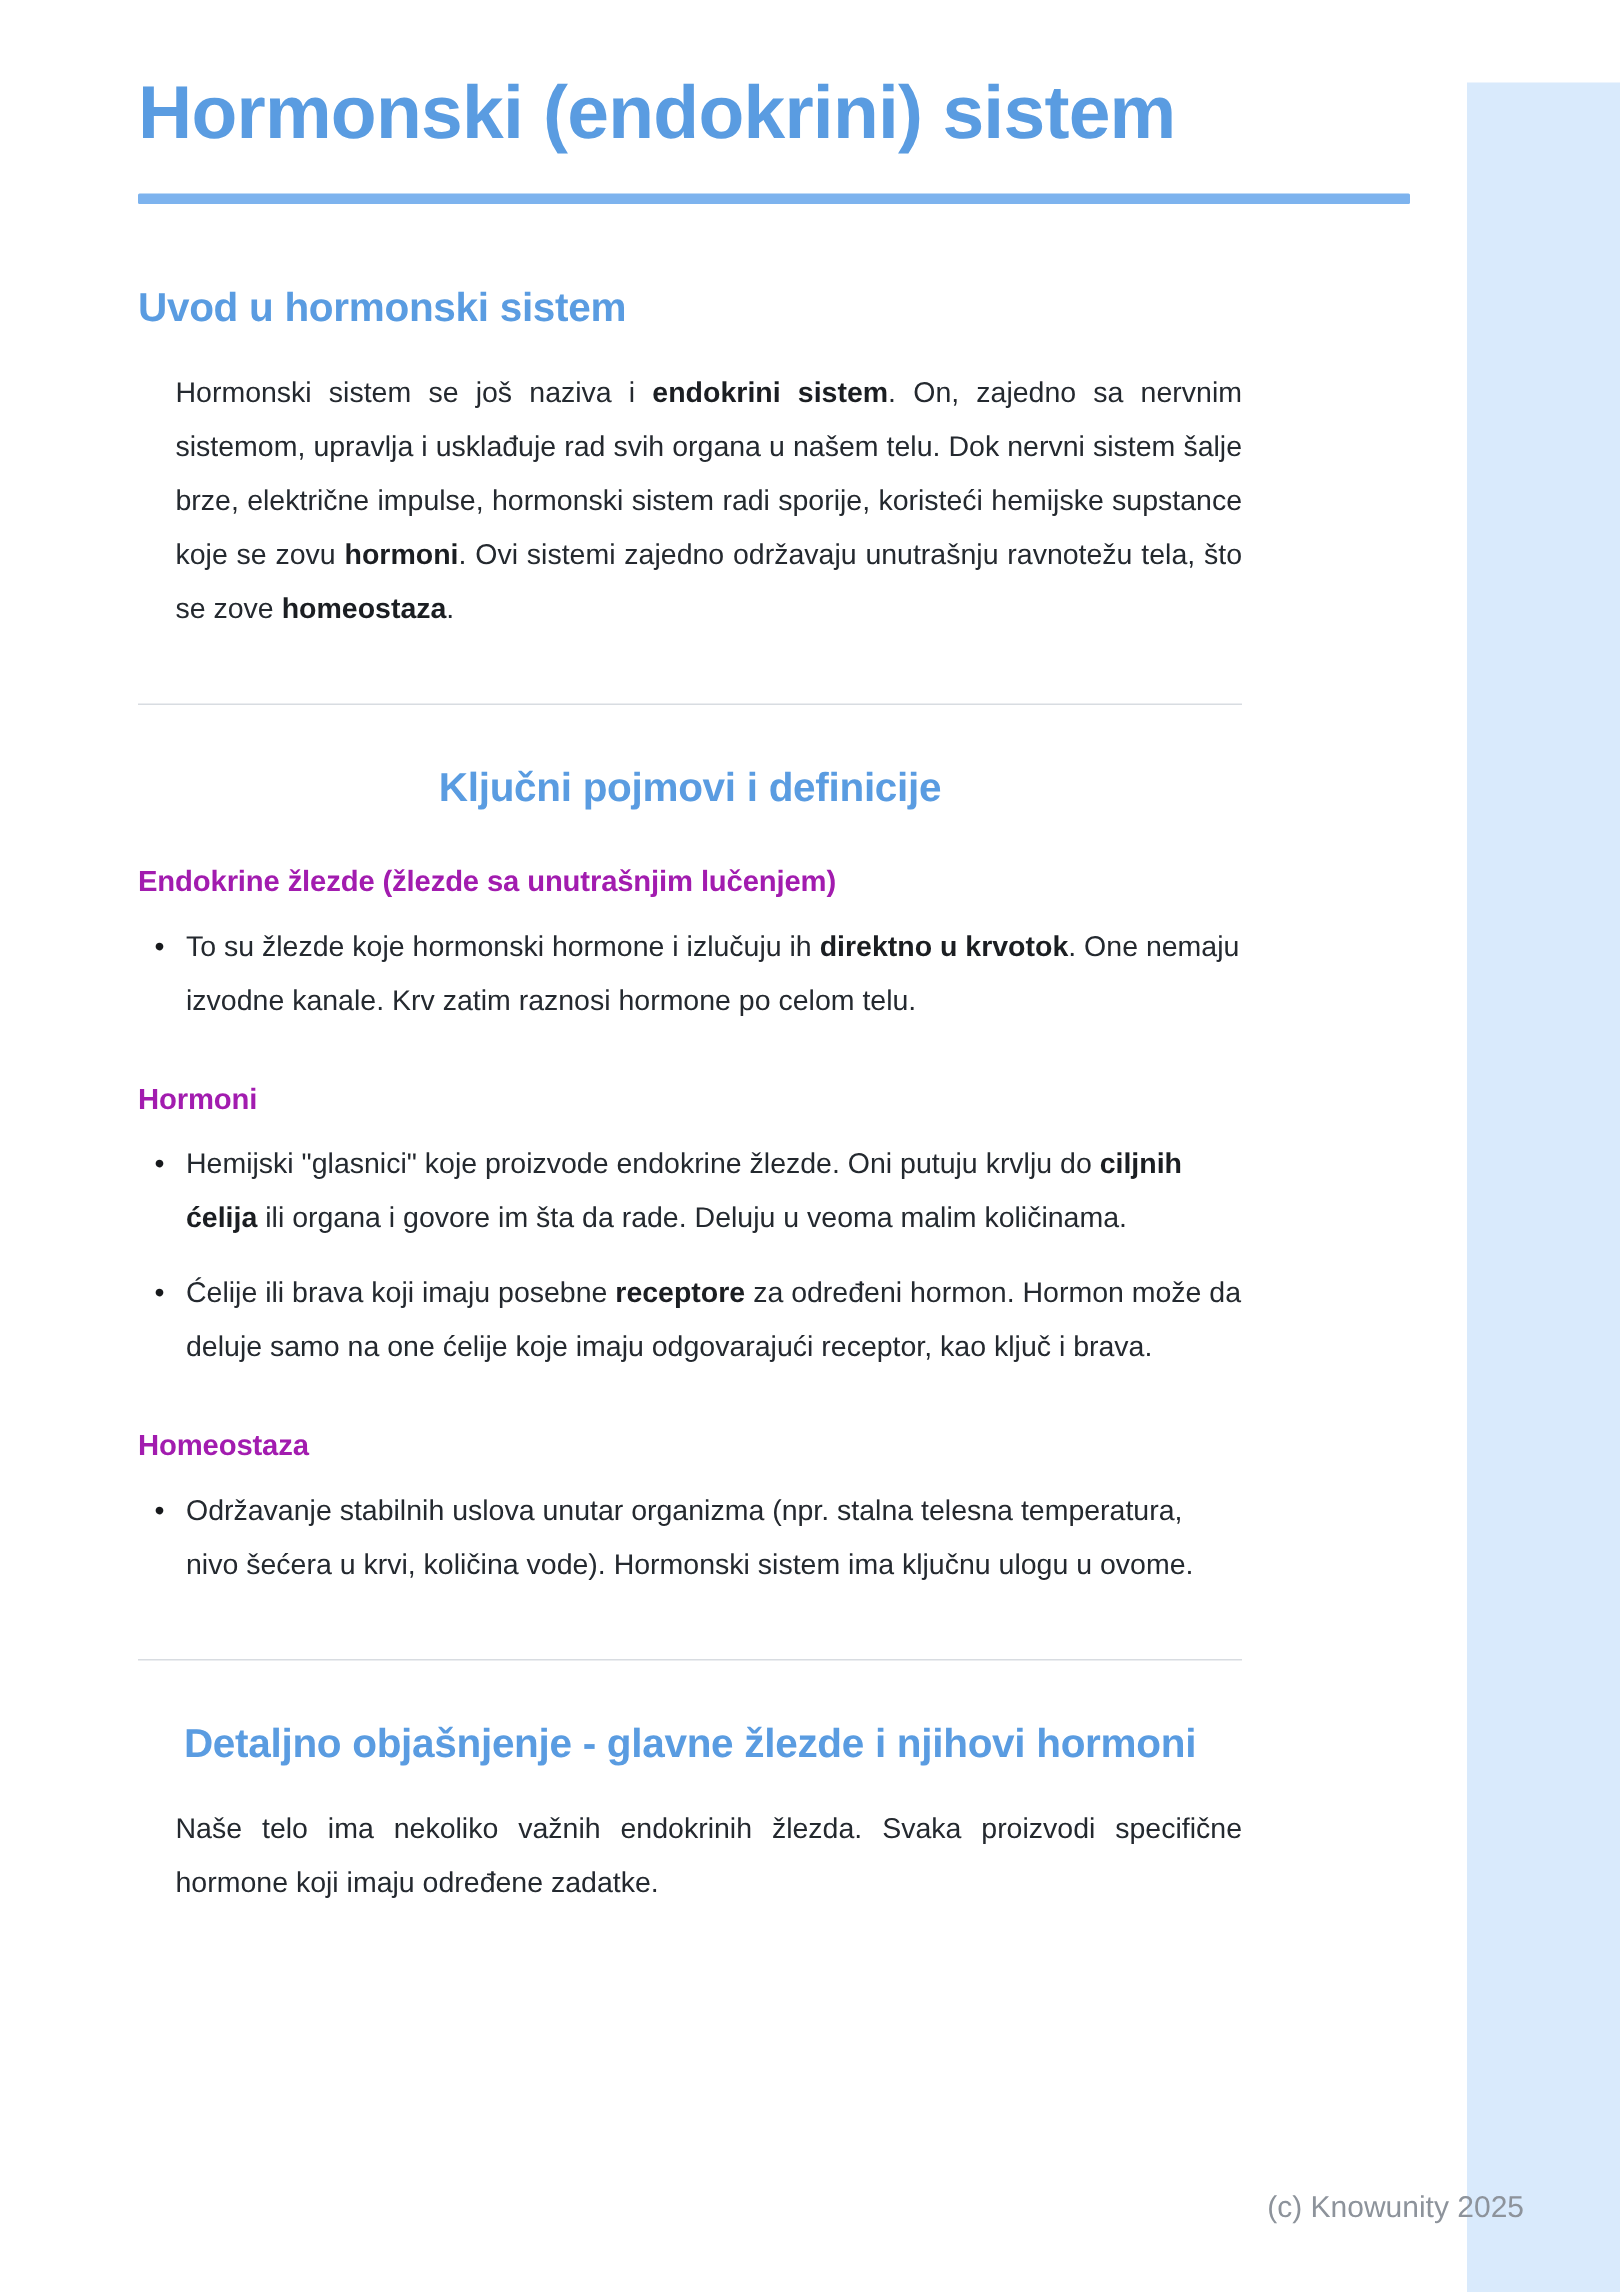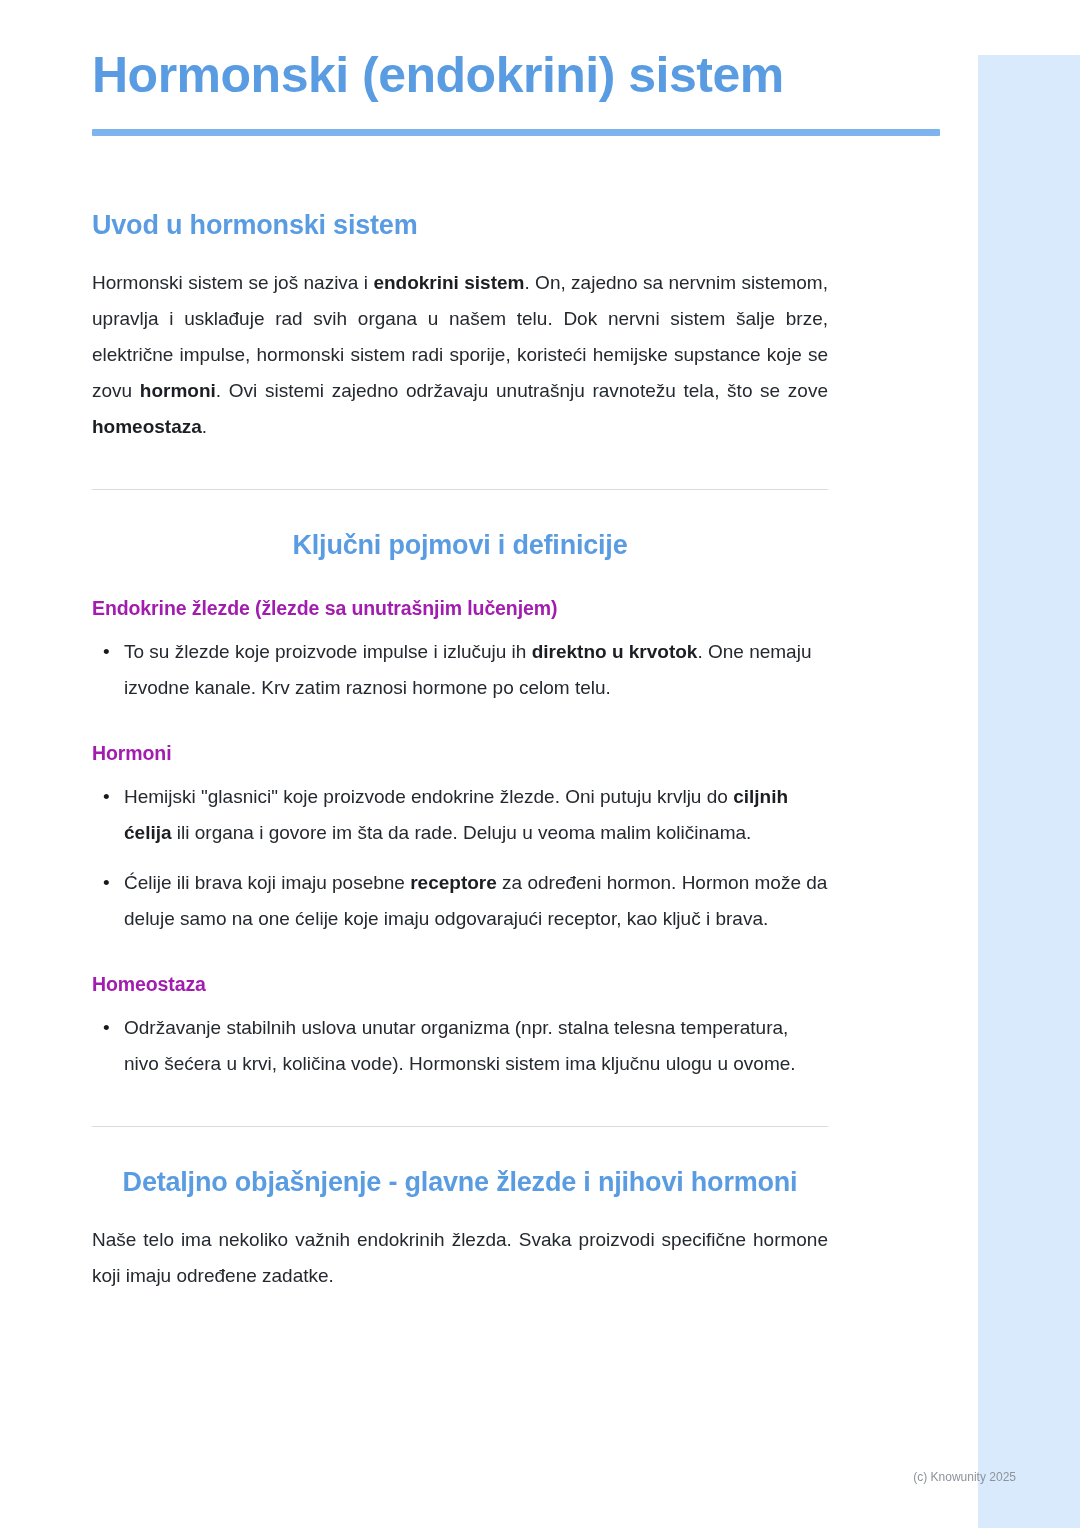--- a/index.html
+++ b/index.html
@@ -41,29 +41,29 @@
     margin-top: 26px;
     border-radius: 1px;
   }
   h2.section-heading {
     font-size: 27px;
     font-weight: 700;
     color: #5a9ce1;
     white-space: nowrap;
     letter-spacing: -0.2px;
   }
-  h2.mt-after-rule { margin-top: 74px; }
+  h2.mt-after-rule { margin-top: 54px; }
   h2.mt-after-divider { margin-top: 40px; text-align: center; }
   p.body {
     font-size: 19px;
     line-height: 36px;
     color: #24292f;
   }
   p.justify { text-align: justify; }
-  p.mt { margin-top: 24px; }
+  p.mt { margin-top: 24px; margin-left: 25px; }
   .divider {
     height: 1px;
     background: #d8dce1;
     margin-top: 44px;
   }
   h3.term {
     font-size: 19.5px;
     font-weight: 700;
     color: #a21caf;
     margin-top: 36px;
@@ -82,21 +82,21 @@
     position: absolute;
     left: 11px;
     top: 0;
     color: #17191c;
   }
   b { font-weight: 700; color: #1b1e22; }
   .footer {
     position: absolute;
     right: 64px;
     bottom: 44px;
-    font-size: 12px;
+    font-size: 20px;
     color: #8d939b;
   }
 </style>
 </head>
 <body>
 
 <div class="page">
 
   <div class="side-strip"></div>
 
@@ -110,21 +110,21 @@
       <p class="body justify mt"><span>Hormonski sistem se još naziva i </span><b>endokrini sistem</b><span>. On, zajedno sa nervnim sistemom, upravlja i usklađuje rad svih organa u našem telu. Dok nervni sistem šalje brze, električne impulse, hormonski sistem radi sporije, koristeći hemijske supstance koje se zovu </span><b>hormoni</b><span>. Ovi sistemi zajedno održavaju unutrašnju ravnotežu tela, što se zove </span><b>homeostaza</b><span>.</span></p>
     </section>
 
     <div class="divider"></div>
 
     <section>
       <h2 class="section-heading mt-after-divider">Ključni pojmovi i definicije</h2>
 
       <h3 class="term">Endokrine žlezde (žlezde sa unutrašnjim lučenjem)</h3>
       <ul class="def">
-        <li class="def-item"><span>To su žlezde koje proizvode impulse i izlučuju ih </span><b>direktno u krvotok</b><span>. One nemaju izvodne kanale. Krv zatim raznosi hormone po celom telu.</span></li>
+        <li class="def-item"><span>To su žlezde koje hormonski hormone i izlučuju ih </span><b>direktno u krvotok</b><span>. One nemaju izvodne kanale. Krv zatim raznosi hormone po celom telu.</span></li>
       </ul>
 
       <h3 class="term">Hormoni</h3>
       <ul class="def">
         <li class="def-item"><span>Hemijski "glasnici" koje proizvode endokrine žlezde. Oni putuju krvlju do </span><b>ciljnih ćelija</b><span> ili organa i govore im šta da rade. Deluju u veoma malim količinama.</span></li>
       </ul>
 
       <ul class="def">
         <li class="def-item"><span>Ćelije ili brava koji imaju posebne </span><b>receptore</b><span> za određeni hormon. Hormon može da deluje samo na one ćelije koje imaju odgovarajući receptor, kao ključ i brava.</span></li>
       </ul>

